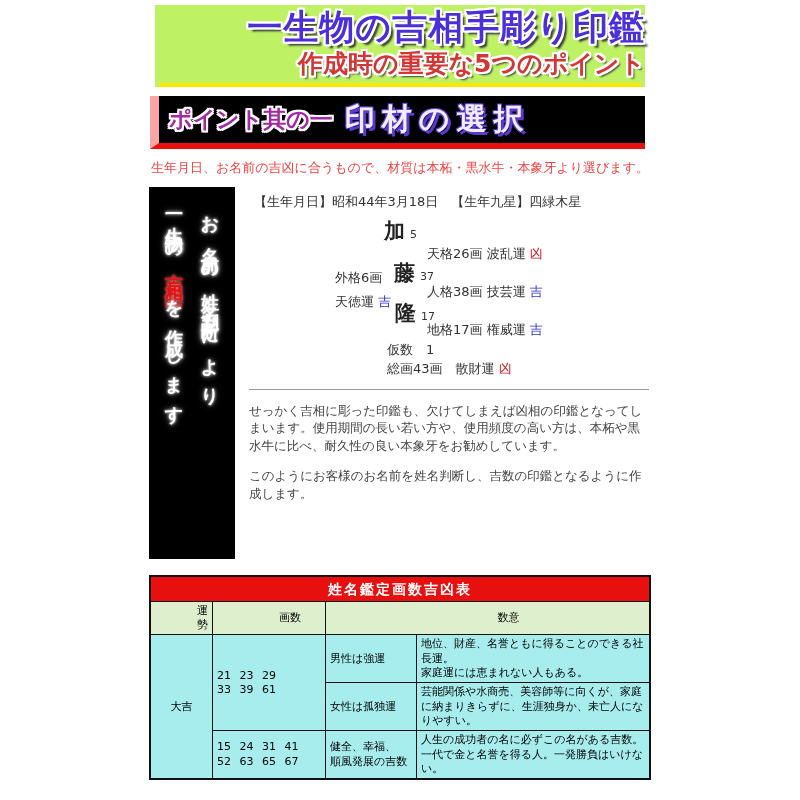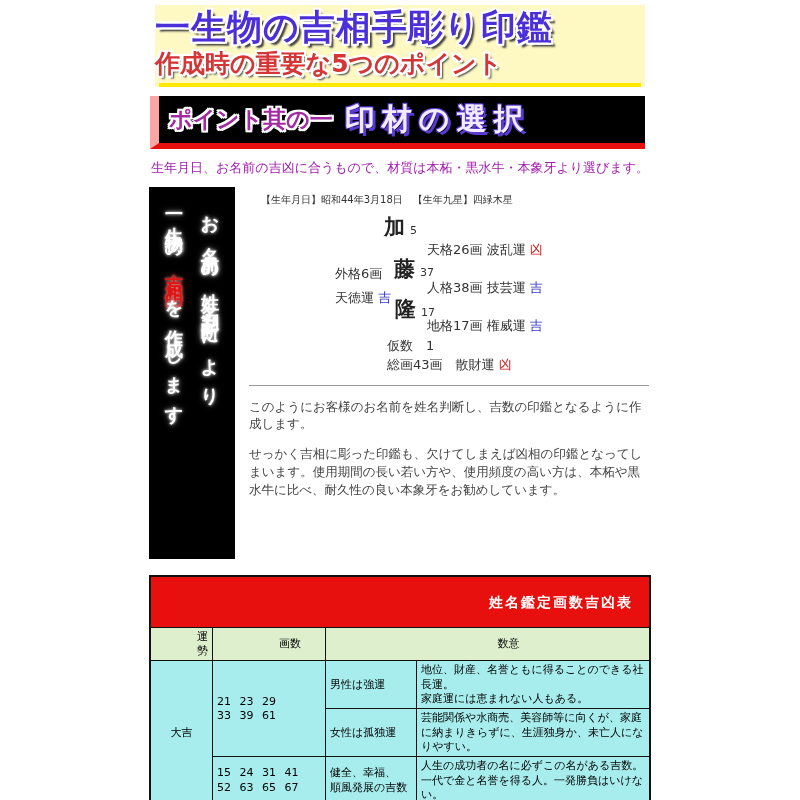--- a/index.html
+++ b/index.html
@@ -1,62 +1,62 @@
 <!DOCTYPE html>
 <html><head>
 <meta charset="utf-8">
 <style>
   html,body{margin:0;padding:0;background:#fff;}
   body{width:800px;font-family:"DejaVu Sans","Liberation Sans",sans-serif;}
   .page{width:502px;margin:0 auto;padding-top:5px;}
 
   
-  .hdr1{margin:0 6px;background:#fef9c3;text-align:left;padding:5px 0 0;}
+  .hdr1{margin:0 6px;background:#bef264;text-align:right;padding:5px 0 0;}
   .hdr1-title{font-size:35px;font-weight:bold;line-height:1.02;color:#4b2fd8;letter-spacing:1px;
     text-shadow:-2px 0 #fff,2px 0 #fff,0 -2px #fff,0 2px #fff,-2px -2px #fff,2px 2px #fff,-2px 2px #fff,2px -2px #fff,4px 4px 2px #3a3a3a;}
   .hdr1-sub{font-size:25px;font-weight:bold;color:#d43535;margin-top:1px;
     text-shadow:-2px 0 #fff,2px 0 #fff,0 -2px #fff,0 2px #fff,-2px -2px #fff,2px 2px #fff,-2px 2px #fff,2px -2px #fff,3px 3px 2px #3a3a3a;}
   .hdr1-yellow{height:4px;background:#ffe800;margin:3px 4px 4px;}
 
   
   .hdr2{margin:9px 6px 0 1px;background:#000;border-left:9px solid #fca5a5;border-bottom:6px solid #e80f0f;
     display:flex;align-items:center;gap:12px;padding:3px 6px 3px 10px;}
   .hdr2-label{font-size:23px;font-weight:bold;color:#a22aa2;white-space:nowrap;
     text-shadow:-2px 0 #fff,2px 0 #fff,0 -2px #fff,0 2px #fff,-2px -2px #fff,2px 2px #fff,-2px 2px #fff,2px -2px #fff;}
   .hdr2-title{font-size:30px;font-weight:bold;letter-spacing:7px;color:#f2ecff;white-space:nowrap;
     text-shadow:3px 3px 0 #5a3acf,-1px -1px 0 #5a3acf,1px -1px 0 #5a3acf,-1px 1px 0 #5a3acf;}
 
-  .intro{margin:10px 2px 6px;font-size:13px;color:#a21caf;text-align:right;}
+  .intro{margin:10px 2px 6px;font-size:13px;color:#ef4444;}
 
   
   .main{display:flex;margin-top:10px;align-items:flex-start;}
   .vbanner{width:86px;min-height:372px;background:#000;box-sizing:border-box;padding:16px 6px;
     display:flex;justify-content:center;}
   .vtext{writing-mode:vertical-rl;text-orientation:upright;font-family:"DejaVu Serif","Liberation Serif",serif;
     font-weight:bold;color:#fff;font-size:18px;letter-spacing:9px;line-height:2.0;
     text-shadow:0 0 3px #fff,0 0 6px #999;}
   .vred{color:#e01414;text-shadow:0 0 3px #ff8a8a,0 0 6px #803030;}
 
   .analysis{flex:1;padding-left:14px;min-width:0;}
-  .birth{font-size:10px;color:#333;margin:6px 12px 0;}
+  .birth{font-size:13px;color:#333;margin:6px 5px 0;}
   .diagram{position:relative;height:160px;margin-top:6px;font-size:13px;color:#333;}
   .diagram .abs{position:absolute;white-space:nowrap;}
   .nchar-c{font-size:21px;font-weight:bold;color:#222;}
   .nchar-n{font-size:11px;margin-left:5px;color:#333;}
   .kichi{color:#3333cc;}
   .kyo{color:#cc2222;}
   .note{font-size:11px;color:#555;margin:14px 0 4px;}
   .sep{border:none;border-top:1px solid #999;margin:12px 2px 10px 0;}
   .para{font-size:12.5px;color:#444;line-height:1.42;margin:12px 0;}
   .pre{white-space:pre-line;}
 
   
   table.kt{width:100%;border-collapse:collapse;border:2px solid #111;margin-top:16px;}
   table.kt td{border:1px solid #111;padding:2px 4px;font-size:11px;line-height:1.3;color:#000;vertical-align:middle;}
-  tr.t-title td{background:#e80f0f;color:#fff;text-align:right;font-weight:bold;font-size:14px;padding:16px;letter-spacing:2px;}
+  tr.t-title td{background:#e80f0f;color:#fff;text-align:center;font-weight:bold;font-size:14px;padding:3px;letter-spacing:2px;}
   tr.t-head td{background:#deefce;text-align:center;padding-left:46px;}
   td.unsei{width:22px;text-align:center;font-size:12px;padding:2px 5px;}
   td.nums{width:104px;white-space:pre-line;word-spacing:5px;}
   td.trait{width:82px;white-space:pre-line;}
   td.desc{white-space:pre-line;}
   tr.daikichi td{background:#a8eded;}
 </style>
 </head>
 <body>
 
@@ -94,22 +94,22 @@
         <span class="abs" style="left:86px;top:52px"><span>外格6画</span></span>
         <span class="abs" style="left:178px;top:66px"><span>人格38画 技芸運</span> <span class="kichi">吉</span></span>
         <span class="abs" style="left:86px;top:76px"><span>天徳運</span> <span class="kichi">吉</span></span>
         <span class="abs" style="left:146px;top:82px"><span class="nchar-c">隆</span><span class="nchar-n">17</span></span>
         <span class="abs" style="left:178px;top:104px"><span>地格17画 権威運</span> <span class="kichi">吉</span></span>
         <span class="abs" style="left:138px;top:124px">仮数　1</span>
         <span class="abs" style="left:138px;top:143px"><span>総画43画　散財運</span> <span class="kyo">凶</span></span>
       </div>
 
       <hr class="sep">
+      <p class="para">せっかく吉相に彫った印鑑も、欠けてしまえば凶相の印鑑となってしまいます。使用期間の長い若い方や、使用頻度の高い方は、本柘や黒水牛に比べ、耐久性の良い本象牙をお勧めしています。</p>
       <p class="para">このようにお客様のお名前を姓名判断し、吉数の印鑑となるように作成します。</p>
-      <p class="para">せっかく吉相に彫った印鑑も、欠けてしまえば凶相の印鑑となってしまいます。使用期間の長い若い方や、使用頻度の高い方は、本柘や黒水牛に比べ、耐久性の良い本象牙をお勧めしています。</p>
     </div>
   </div>
 
   <table class="kt">
     <tbody>
       <tr class="t-title">
         <td colspan="4">姓名鑑定画数吉凶表</td>
       </tr>
       <tr class="t-head">
         <td>運勢</td>

